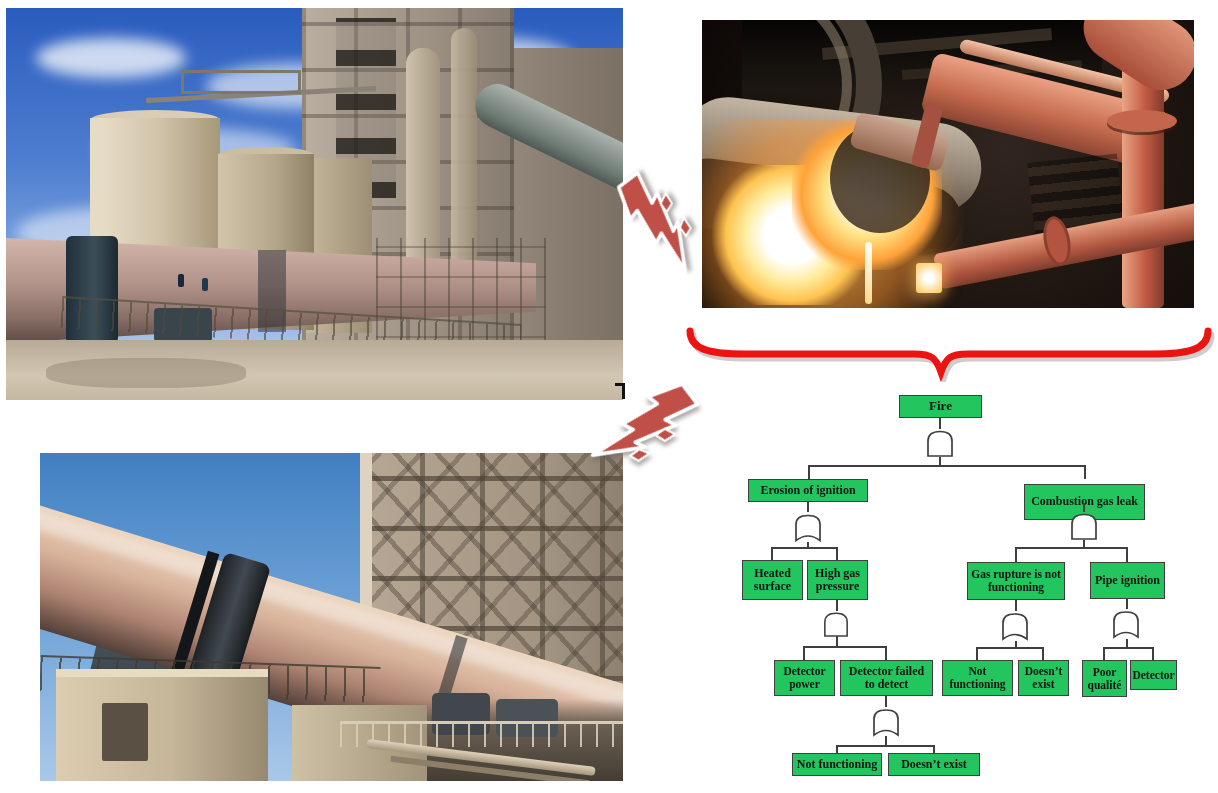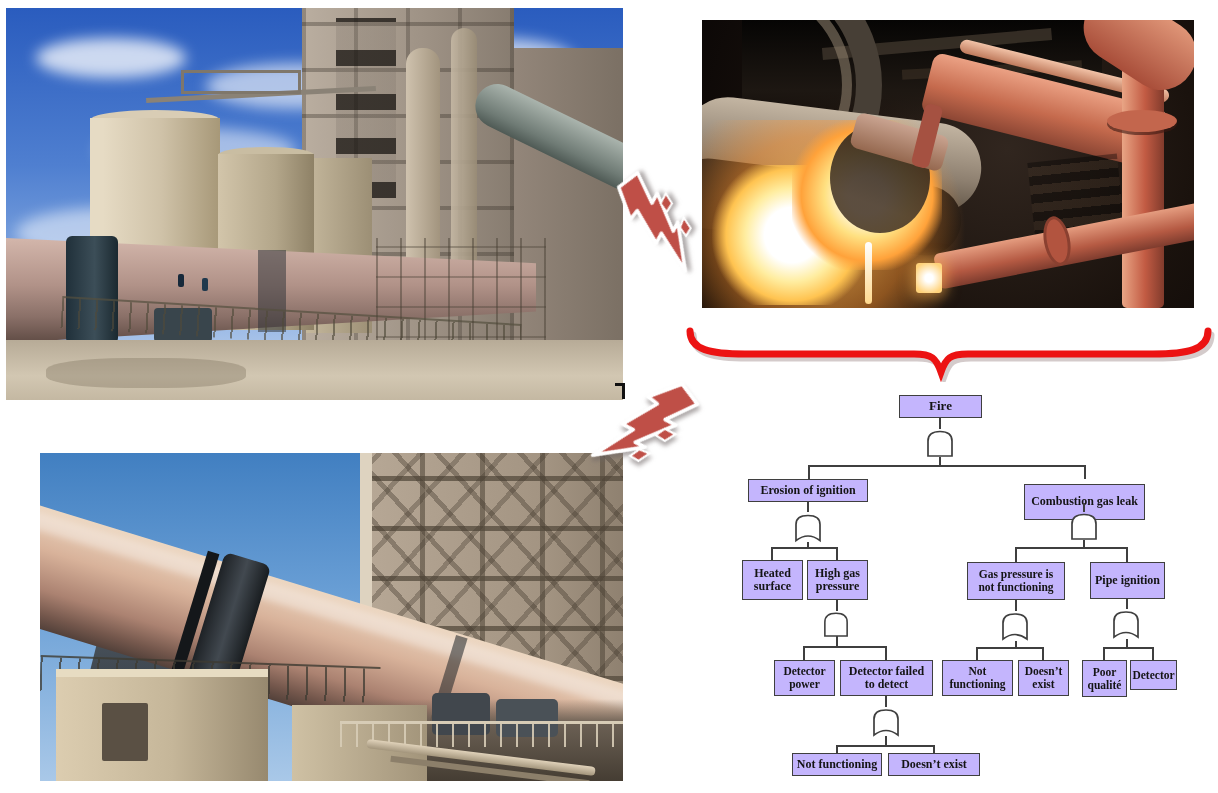--- a/index.html
+++ b/index.html
@@ -1,20 +1,20 @@
 <!DOCTYPE html>
 <html><head>
 <meta charset="utf-8">
 <style>
   html,body{margin:0;padding:0;background:#fff;}
   .canvas{position:relative;width:1218px;height:793px;background:#fff;overflow:hidden;
           font-family:"Liberation Serif","DejaVu Serif",serif;}
   .abs{position:absolute;}
   .photo{position:absolute;overflow:hidden;background:#777;}
-  .node{position:absolute;border:1.6px solid #3f3f3f;background:#c4b5fd;display:flex;align-items:center;
+  .node{position:absolute;border:1.6px solid #3f3f3f;background:#22c55e;display:flex;align-items:center;
         justify-content:center;text-align:center;font-weight:bold;color:#141414;line-height:1.1;
         padding:1px 2px;box-sizing:border-box;font-size:12px;}
   .node.big{font-size:13px;}
   .node.small{font-size:11.5px;}
   .hl,.vl{position:absolute;background:#3f3f3f;}
   .hl{height:2px;}
   .vl{width:2px;}
   .gate{position:absolute;}
   .cloud{position:absolute;background:#fff;border-radius:50%;filter:blur(7px);}
 </style>
@@ -133,21 +133,21 @@
   <div class="abs" style="left:615px;top:383px;width:10px;height:3px;background:#111;"></div>
   <div class="abs" style="left:622px;top:383px;width:3px;height:16px;background:#111;"></div>
 
   <div>
 
     <div class="node big" style="left:899px;top:395px;width:83px;height:23px;">Fire</div>
     <div class="node" style="left:748px;top:479px;width:120px;height:23px;">Erosion of ignition</div>
     <div class="node" style="left:1024px;top:484px;width:121px;height:36px;">Combustion gas leak</div>
     <div class="node" style="left:742px;top:560px;width:61px;height:40px;">Heated surface</div>
     <div class="node" style="left:807px;top:560px;width:61px;height:40px;">High gas pressure</div>
-    <div class="node small" style="left:967px;top:562px;width:98px;height:38px;">Gas pressure is not functioning</div>
+    <div class="node small" style="left:967px;top:562px;width:98px;height:38px;">Gas rupture is not functioning</div>
     <div class="node" style="left:1090px;top:562px;width:75px;height:37px;">Pipe ignition</div>
     <div class="node small" style="left:774px;top:660px;width:61px;height:36px;">Detector power</div>
     <div class="node" style="left:840px;top:660px;width:93px;height:36px;">Detector failed to detect</div>
     <div class="node small" style="left:942px;top:660px;width:71px;height:36px;">Not functioning</div>
     <div class="node small" style="left:1018px;top:660px;width:51px;height:36px;">Doesn’t exist</div>
     <div class="node small" style="left:1082px;top:660px;width:45px;height:37px;">Poor qualité</div>
     <div class="node small" style="left:1130px;top:660px;width:47px;height:30px;">Detector</div>
     <div class="node" style="left:792px;top:753px;width:90px;height:23px;">Not functioning</div>
     <div class="node" style="left:888px;top:753px;width:92px;height:23px;">Doesn’t exist</div>
 

